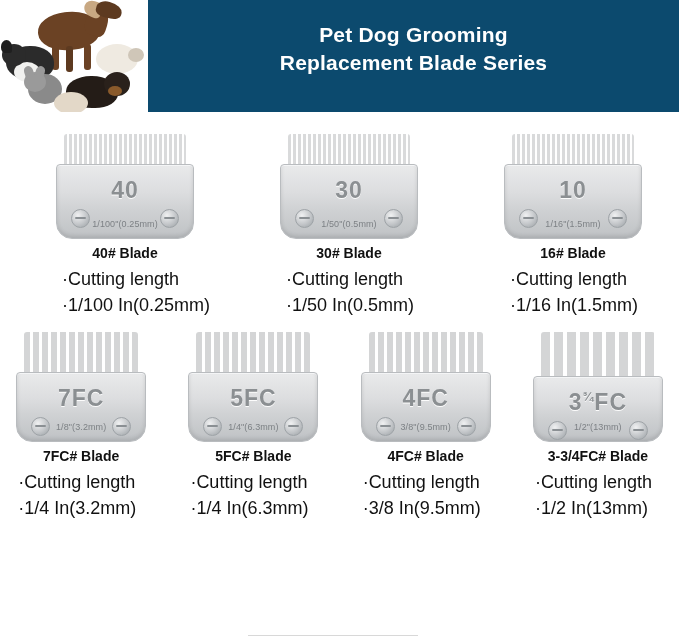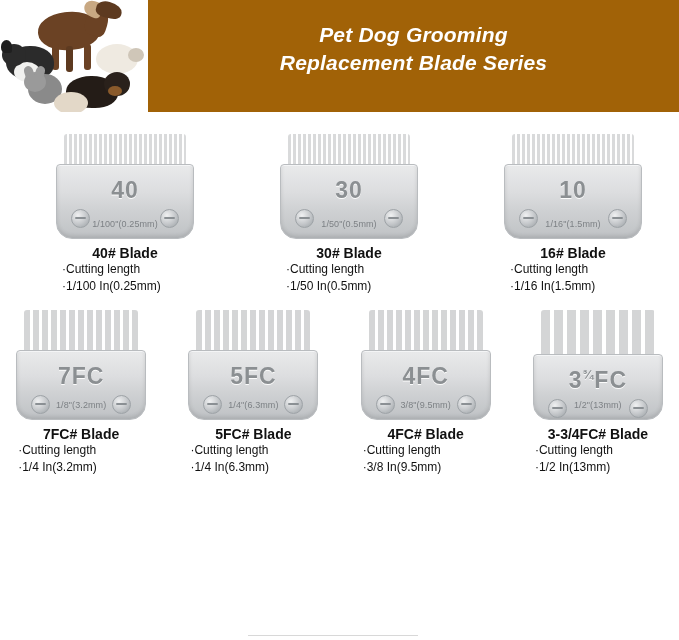--- a/index.html
+++ b/index.html
@@ -15,25 +15,24 @@
   .header{
     position:relative;
     height:112px;
     width:679px;
     background:#ffffff;
   }
   .header-band{
     position:absolute;
     left:148px;top:0;
     width:531px;height:112px;
-    background:#a16207;
+    background:#0c4a6e;
     display:flex;
     align-items:center;
     justify-content:center;
-    font-style:italic;
   }
   .header-title{
     color:#ffffff;
     font-size:21px;
     font-weight:bold;
     line-height:1.35;
     text-align:center;
     letter-spacing:.2px;
     padding-bottom:14px;
   }
@@ -158,21 +157,22 @@
     letter-spacing:.1px;
   }
   .label{
     margin-top:6px;
     font-size:14px;
     font-weight:bold;
     color:#111;
     text-align:right;
   }
   .bullets{
-    font-size:12px;
+    margin-top:5px;
+    font-size:18px;
     line-height:1.45;
     color:#111;
     text-align:left;
     width:126px;
   }
   .bullets div{white-space:nowrap;}
   .bullets .b:before{content:"\00b7 ";}
   .footer-line{
     position:absolute;
     left:248px;bottom:4px;

